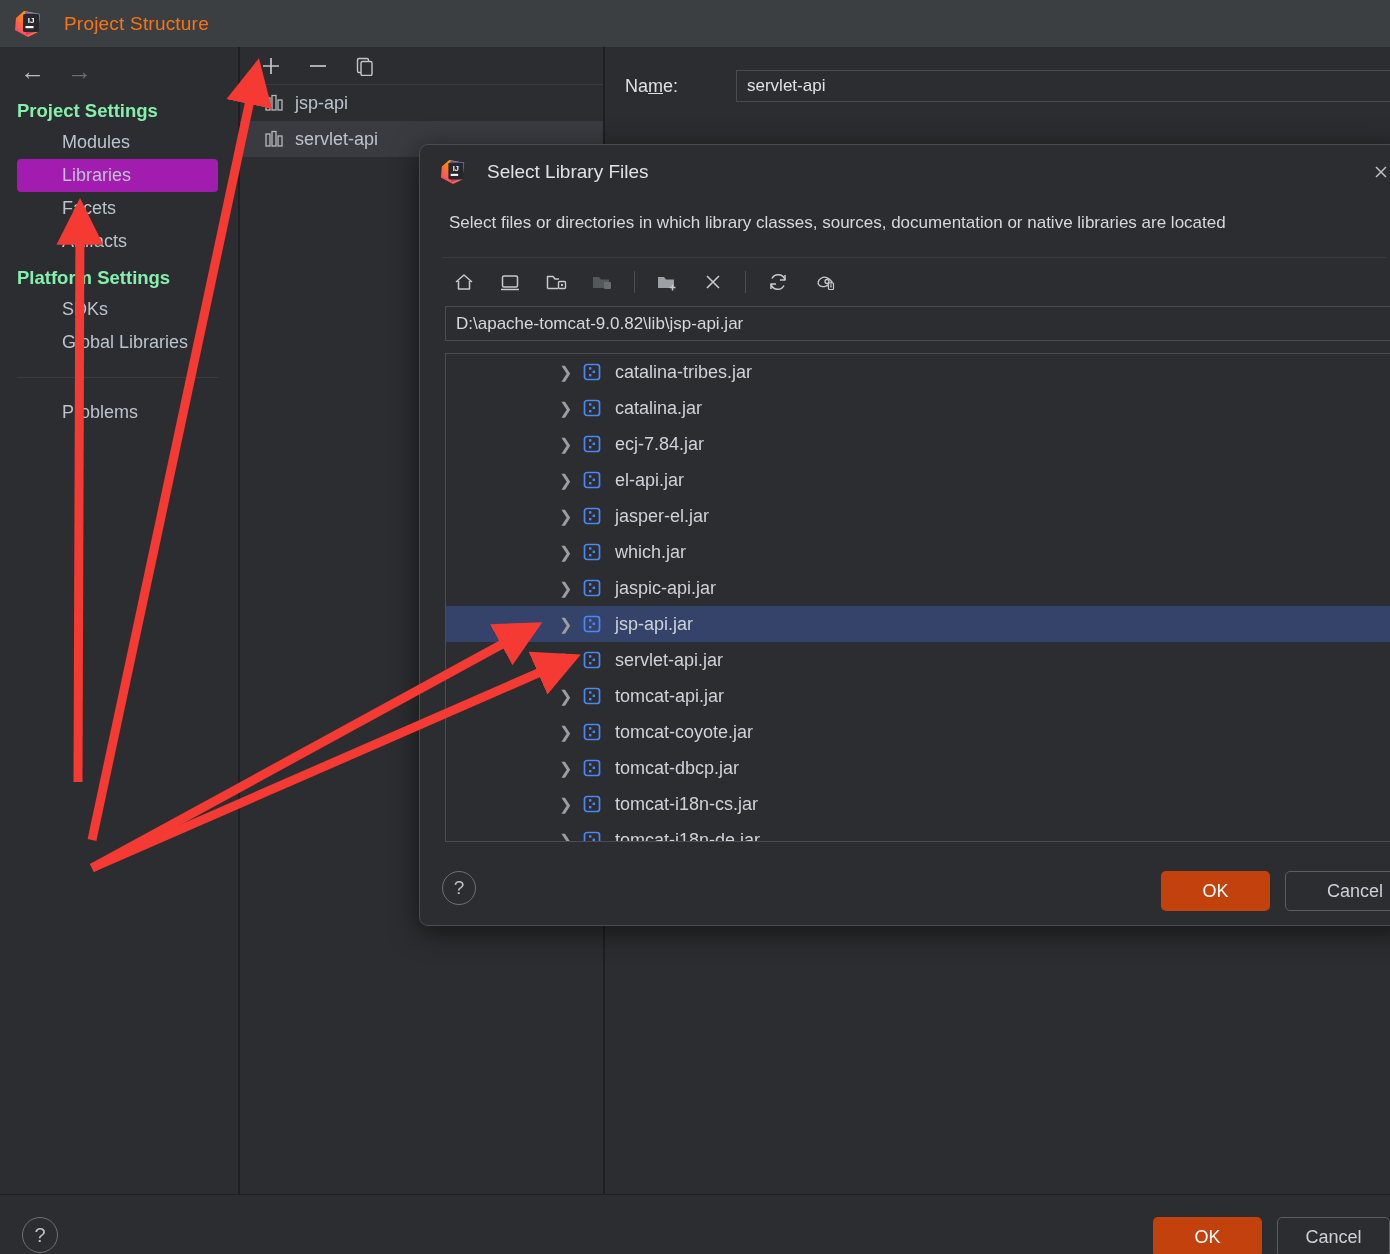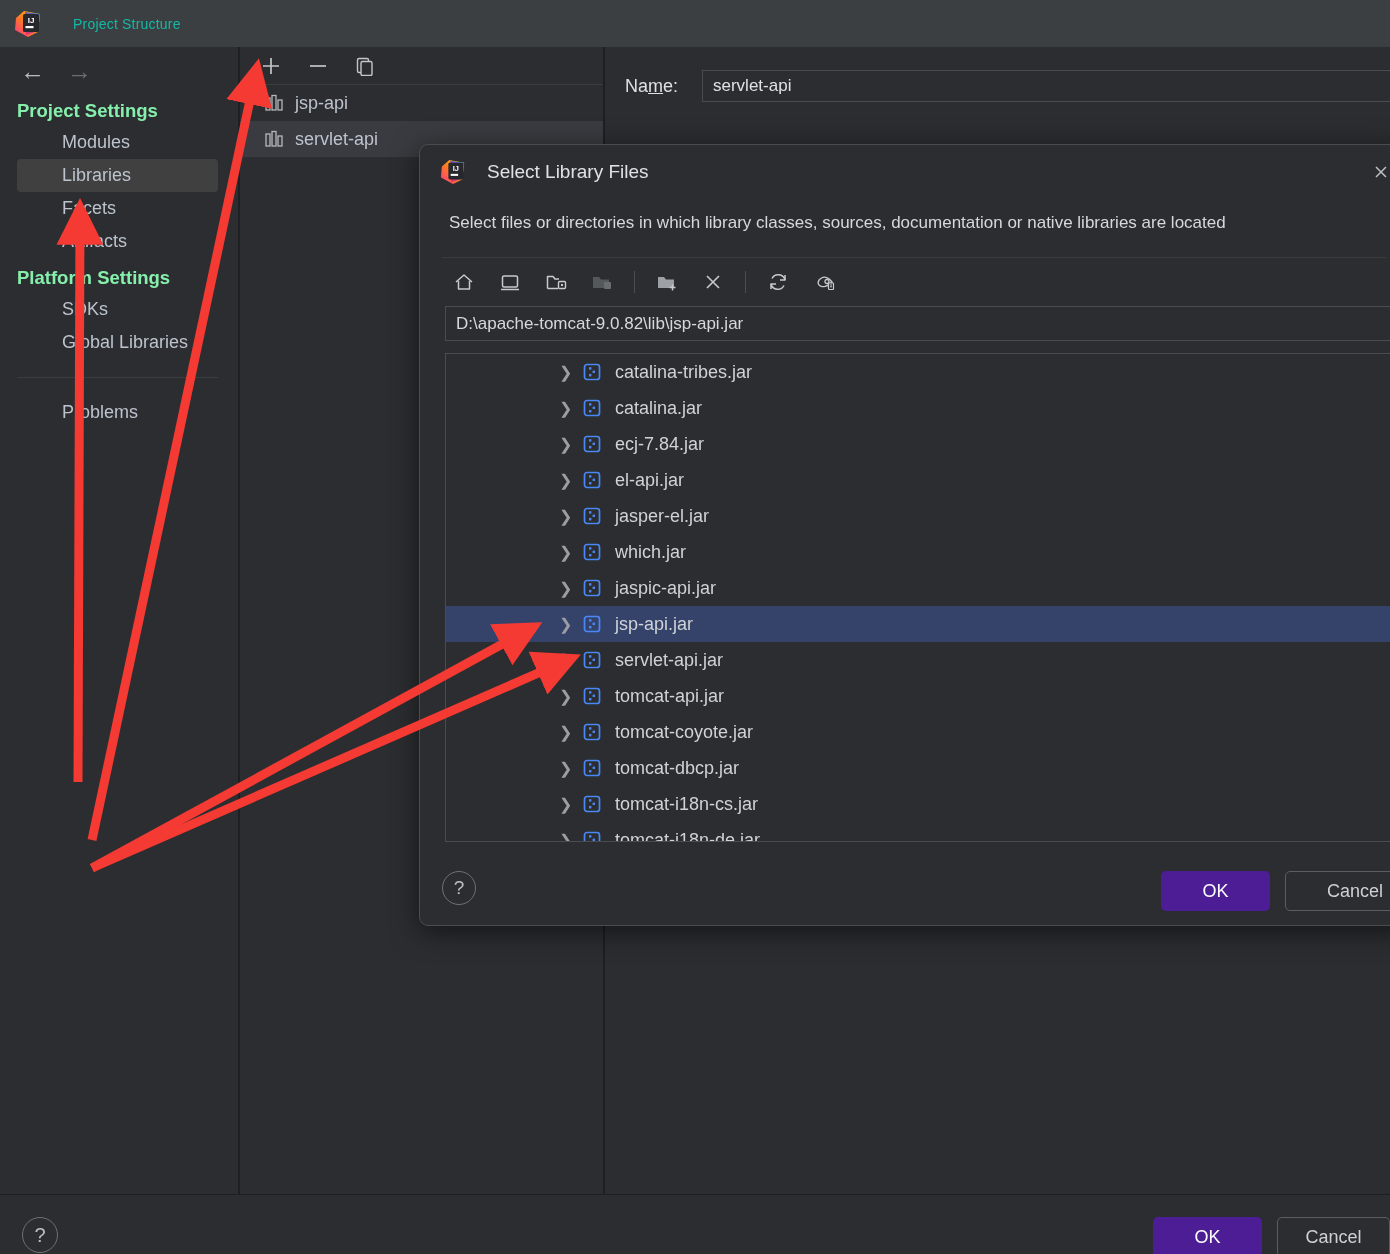--- a/index.html
+++ b/index.html
@@ -11,40 +11,40 @@
   }
   #root { position: relative; width: 1390px; height: 1254px; background: #1E1F22; }
 
   
   .titlebar {
     position: absolute; left: 0; top: 0; width: 1390px; height: 47px;
     background: #3C3F41; display: flex; align-items: center; padding-left: 14px;
   }
   .ij-logo { width: 28px; height: 28px; position: relative; flex: 0 0 auto; }
   .titlebar-text {
-    margin-left: 31px; color: #14b8a6; font-size: 14px; letter-spacing: .2px;
+    margin-left: 22px; color: #f97316; font-size: 19px; letter-spacing: .2px;
   }
 
   
   .sidebar {
     position: absolute; left: 0; top: 47px; width: 239px; height: 1147px;
     background: #2B2D30; border-right: 1px solid #1E1F22;
   }
   .nav-arrows { display: flex; gap: 22px; padding: 12px 0 0 20px; }
   .nav-arrow { font-size: 25px; color: #B9BDC1; line-height: 1; user-select: none; }
   .nav-arrow.dim { color: #6B6E72; }
   .section-head {
     color: #86efac; font-size: 18.5px; font-weight: bold;
     padding: 16px 0 4px 17px;
   }
   .nav-item {
     color: #BCC3CD; font-size: 18px; padding: 5px 0 5px 62px;
     height: 33px; line-height: 23px; white-space: nowrap;
   }
-  .nav-item.selected { background: #404040; border-radius: 4px; margin: 0 20px 0 17px; padding-left: 45px; }
+  .nav-item.selected { background: #a21caf; border-radius: 4px; margin: 0 20px 0 17px; padding-left: 45px; }
   .sidebar-divider { height: 1px; background: #3A3D40; margin: 18px 20px 18px 17px; }
 
   
   .libpanel {
     position: absolute; left: 240px; top: 47px; width: 364px; height: 1147px;
     background: #2B2D30; border-right: 1px solid #1E1F22;
   }
   .libtoolbar { display: flex; align-items: center; gap: 21px; height: 38px; padding-left: 18px; border-bottom: 1px solid #393B3D; }
   .tb-btn { width: 26px; height: 26px; display: flex; align-items: center; justify-content: center; color: #C3C6C9; }
   .lib-row {
@@ -52,21 +52,21 @@
     padding-left: 25px; color: #BCC3CD; font-size: 18px;
   }
   .lib-row.selected { background: #393B40; }
   .lib-icon { width: 19px; height: 18px; flex: 0 0 auto; }
 
   
   .detail {
     position: absolute; left: 605px; top: 47px; width: 785px; height: 1147px;
     background: #2B2D30;
   }
-  .name-row { display: flex; align-items: center; padding: 23px 0 0 20px; }
+  .name-row { display: flex; align-items: center; padding: 23px 0 0 20px; gap: 34px; }
   .name-label { color: #DFE1E5; font-size: 18px; width: 77px; }
   .name-label u { text-decoration: underline; }
   .name-input {
     flex: 1; height: 32px; background: #2B2D30; border: 1px solid #4A4D50;
     color: #DFE1E5; font-size: 17px; padding: 0 10px; margin-right: -1px;
     font-family: "Liberation Sans", sans-serif;
   }
   .files-label { color: #DFE1E5; font-size: 17px; padding: 28px 0 0 20px; }
 
   
@@ -77,21 +77,21 @@
   .help-circle {
     position: absolute; left: 22px; top: 1217px; width: 36px; height: 36px;
     border: 1px solid #6E7174; border-radius: 50%;
     color: #BCC0C4; font-size: 20px; display: flex; align-items: center; justify-content: center;
   }
   .btn {
     height: 40px; border-radius: 5px; font-size: 18px;
     display: flex; align-items: center; justify-content: center;
     font-family: "Liberation Sans", sans-serif; cursor: default;
   }
-  .btn-primary { background: #4c1d95; color: #FFFFFF; border: none; }
+  .btn-primary { background: #c2410c; color: #FFFFFF; border: none; }
   .btn-secondary { background: transparent; color: #CED0D6; border: 1px solid #5A5D61; }
   #main-ok { position: absolute; left: 1153px; top: 1217px; width: 109px; }
   #main-cancel { position: absolute; left: 1277px; top: 1217px; width: 113px; }
 
   
   .dialog {
     position: absolute; left: 419px; top: 144px; width: 990px; height: 782px;
     background: #2B2D30; border: 1px solid #4A4D50; border-radius: 9px;
     box-shadow: 0 6px 28px rgba(0,0,0,.55);
     overflow: hidden;

